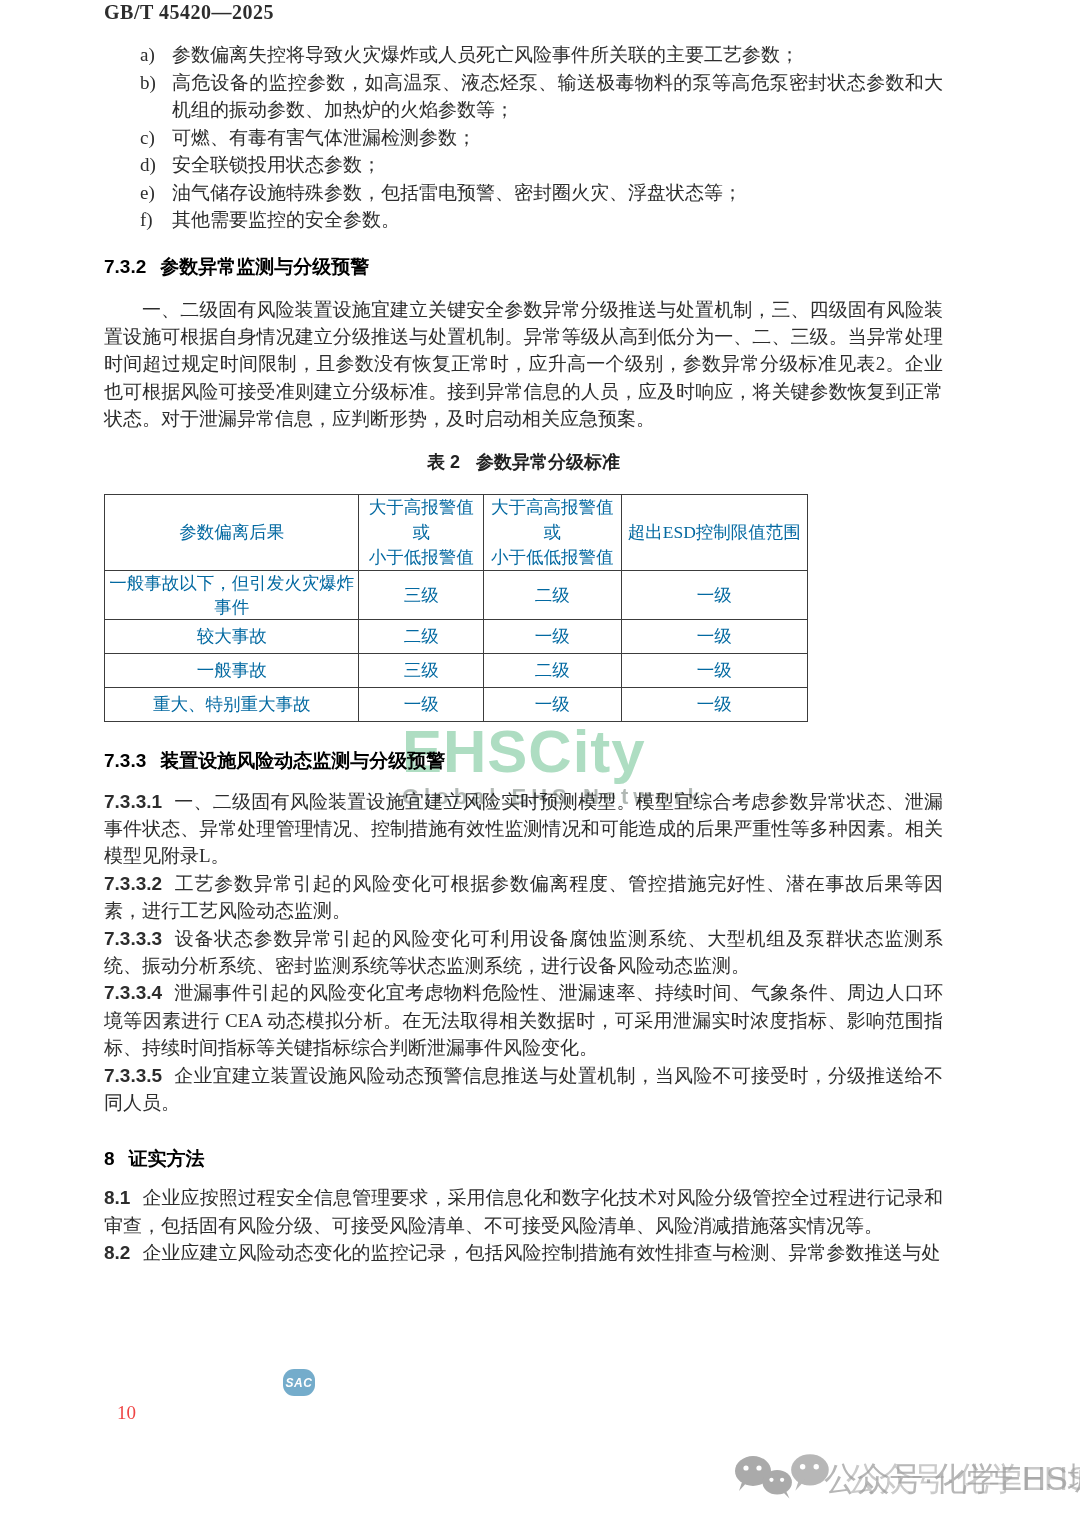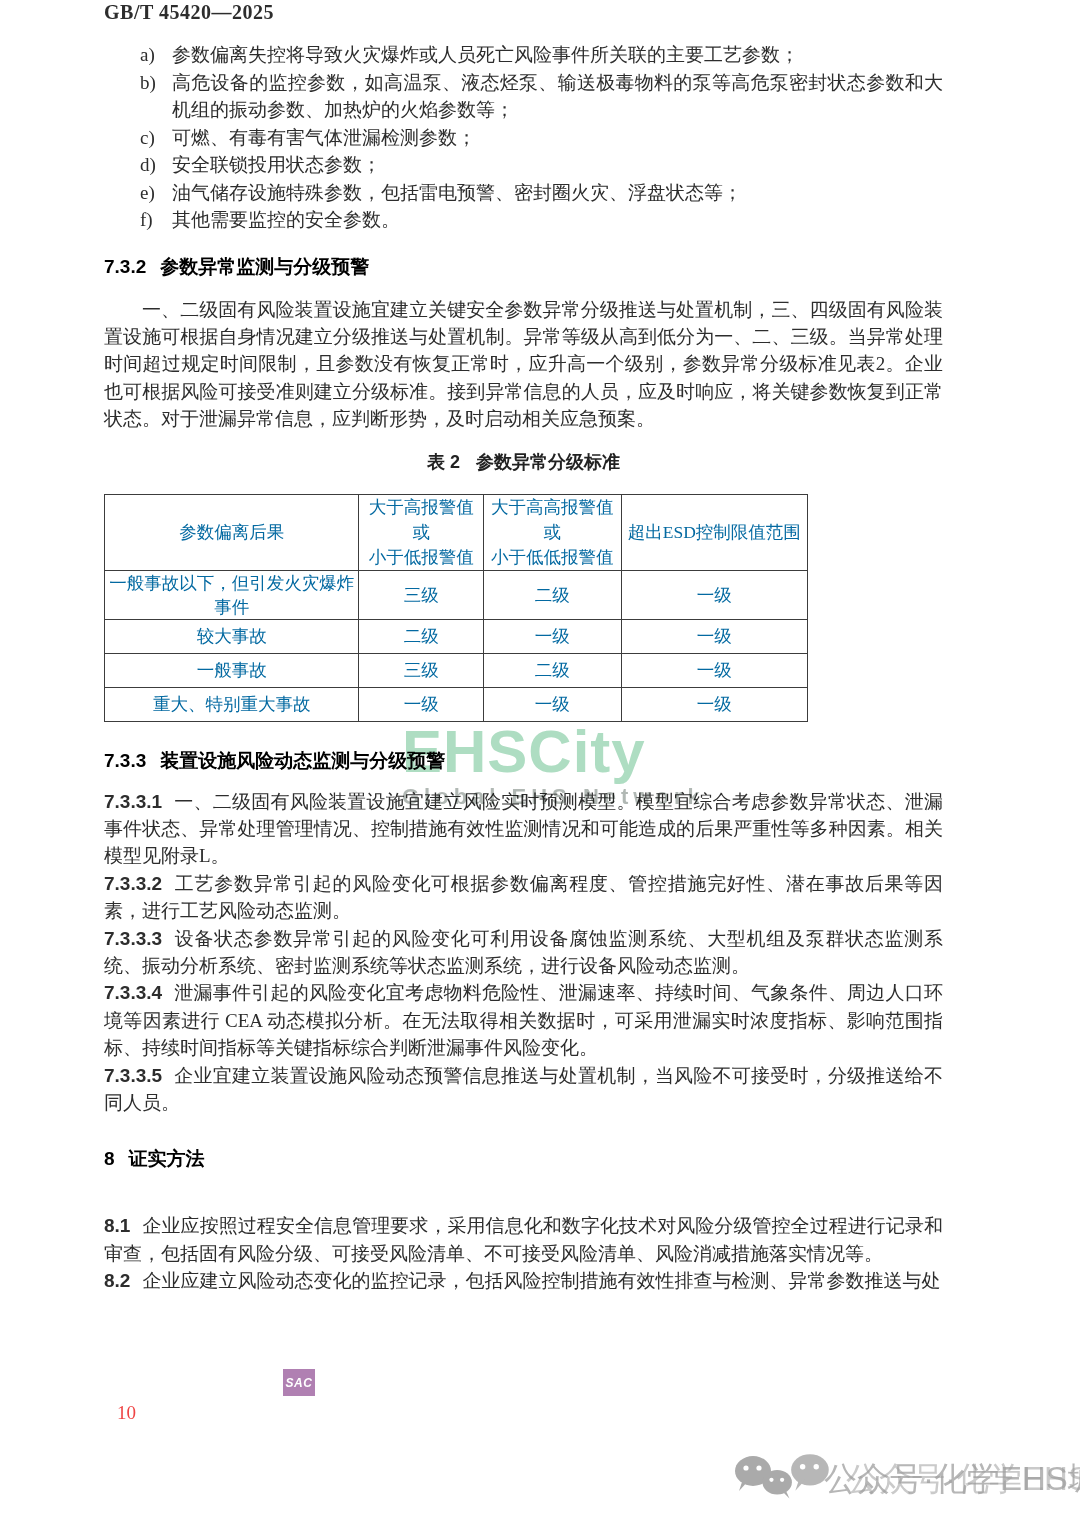--- a/index.html
+++ b/index.html
@@ -44,21 +44,21 @@
     text-align:justify;text-indent:2em;
   }
   .clauses{margin-top:14px;}
   .clause{
     margin:0;font-size:19px;line-height:27.4px;text-align:justify;
   }
   .clause .cnum{
     font-family:"Liberation Sans","DejaVu Sans",sans-serif;
     font-weight:bold;margin-right:12px;
   }
-  .c81{margin-top:40px;}
+  .c81{margin-top:12px;}
   .table-caption{
     margin-top:16px;
     text-align:center;
     font-family:"Liberation Sans","DejaVu Sans",sans-serif;
     font-weight:bold;font-size:18px;line-height:26px;color:#222;
   }
   .table-caption .cap-label{margin-right:16px;}
   table.t2{
     margin-top:19px;
     width:704px;border-collapse:collapse;table-layout:fixed;
@@ -88,22 +88,22 @@
     color:#aeddc2;
   }
   .wm-ehs .wm-sub{
     margin-top:2px;
     font-size:22px;letter-spacing:5px;
     color:#a4aca7;opacity:0.85;
   }
   
   .sac-logo{
     position:absolute;left:283px;top:1369px;
-    width:32px;height:27px;border-radius:0;
-    background:#701a75;opacity:0.55;
+    width:32px;height:27px;border-radius:11px;
+    background:#0369a1;opacity:0.55;
     display:flex;align-items:center;justify-content:center;
     font-family:"Liberation Sans","DejaVu Sans",sans-serif;
     font-weight:bold;font-style:italic;font-size:12px;color:#ffffff;
     letter-spacing:0.5px;
   }
   .page-num{
     position:absolute;left:117px;top:1402px;
     font-size:19px;color:#ef4444;
   }
   

